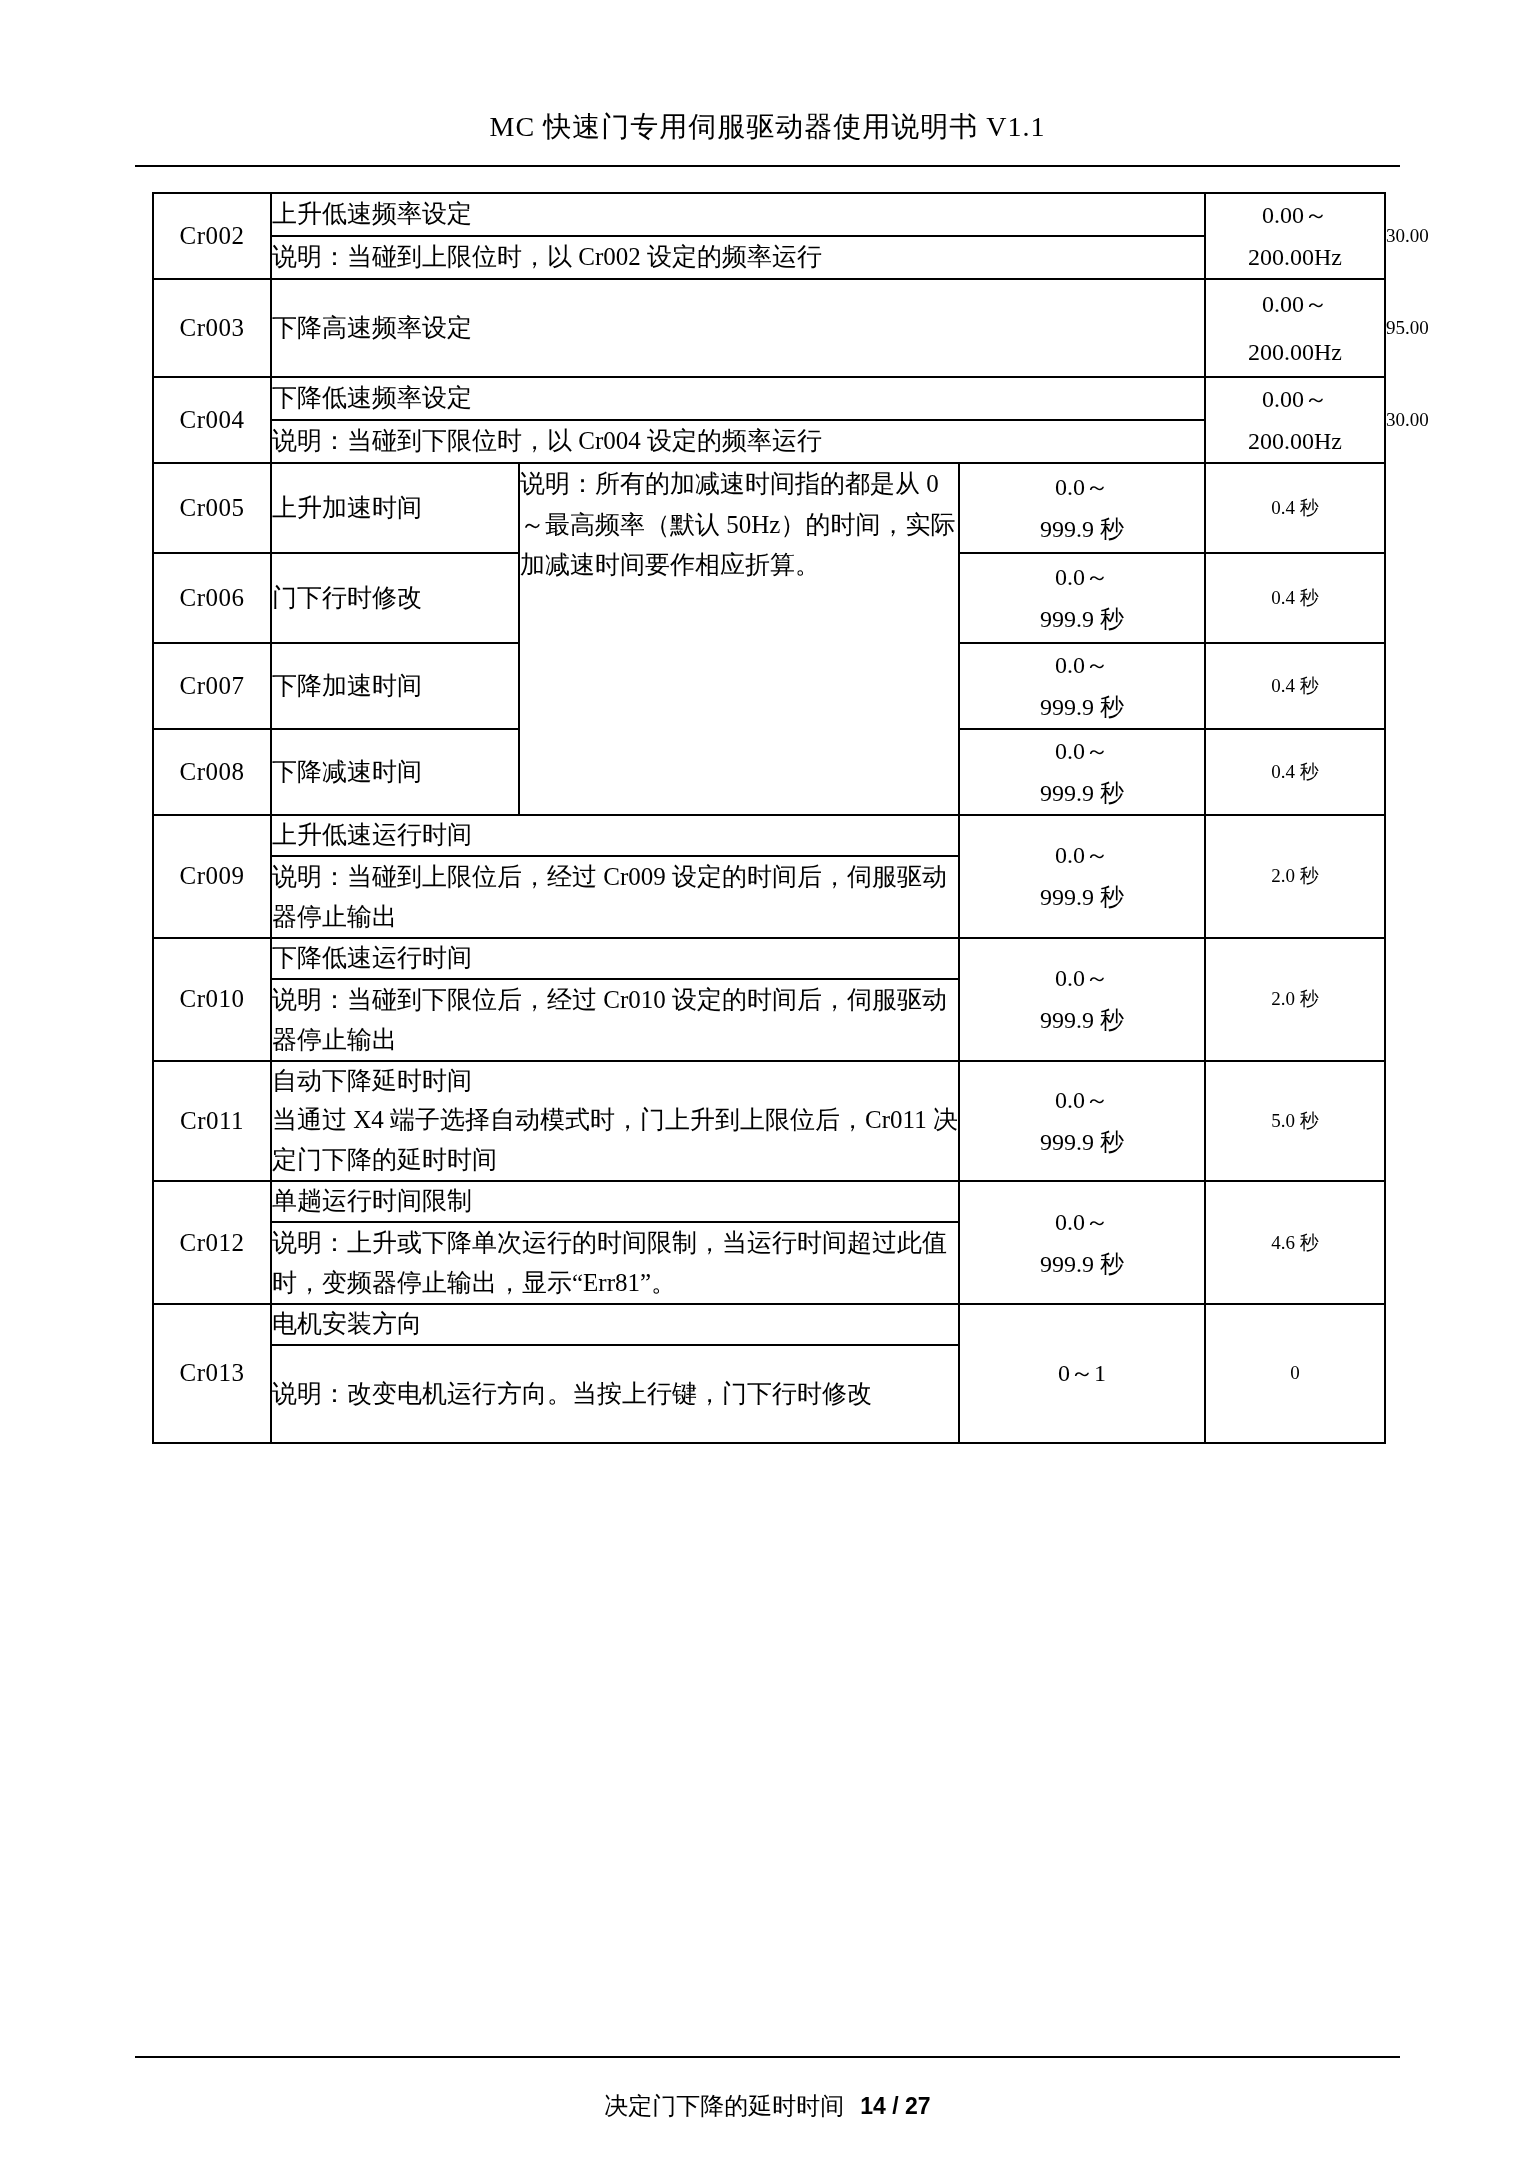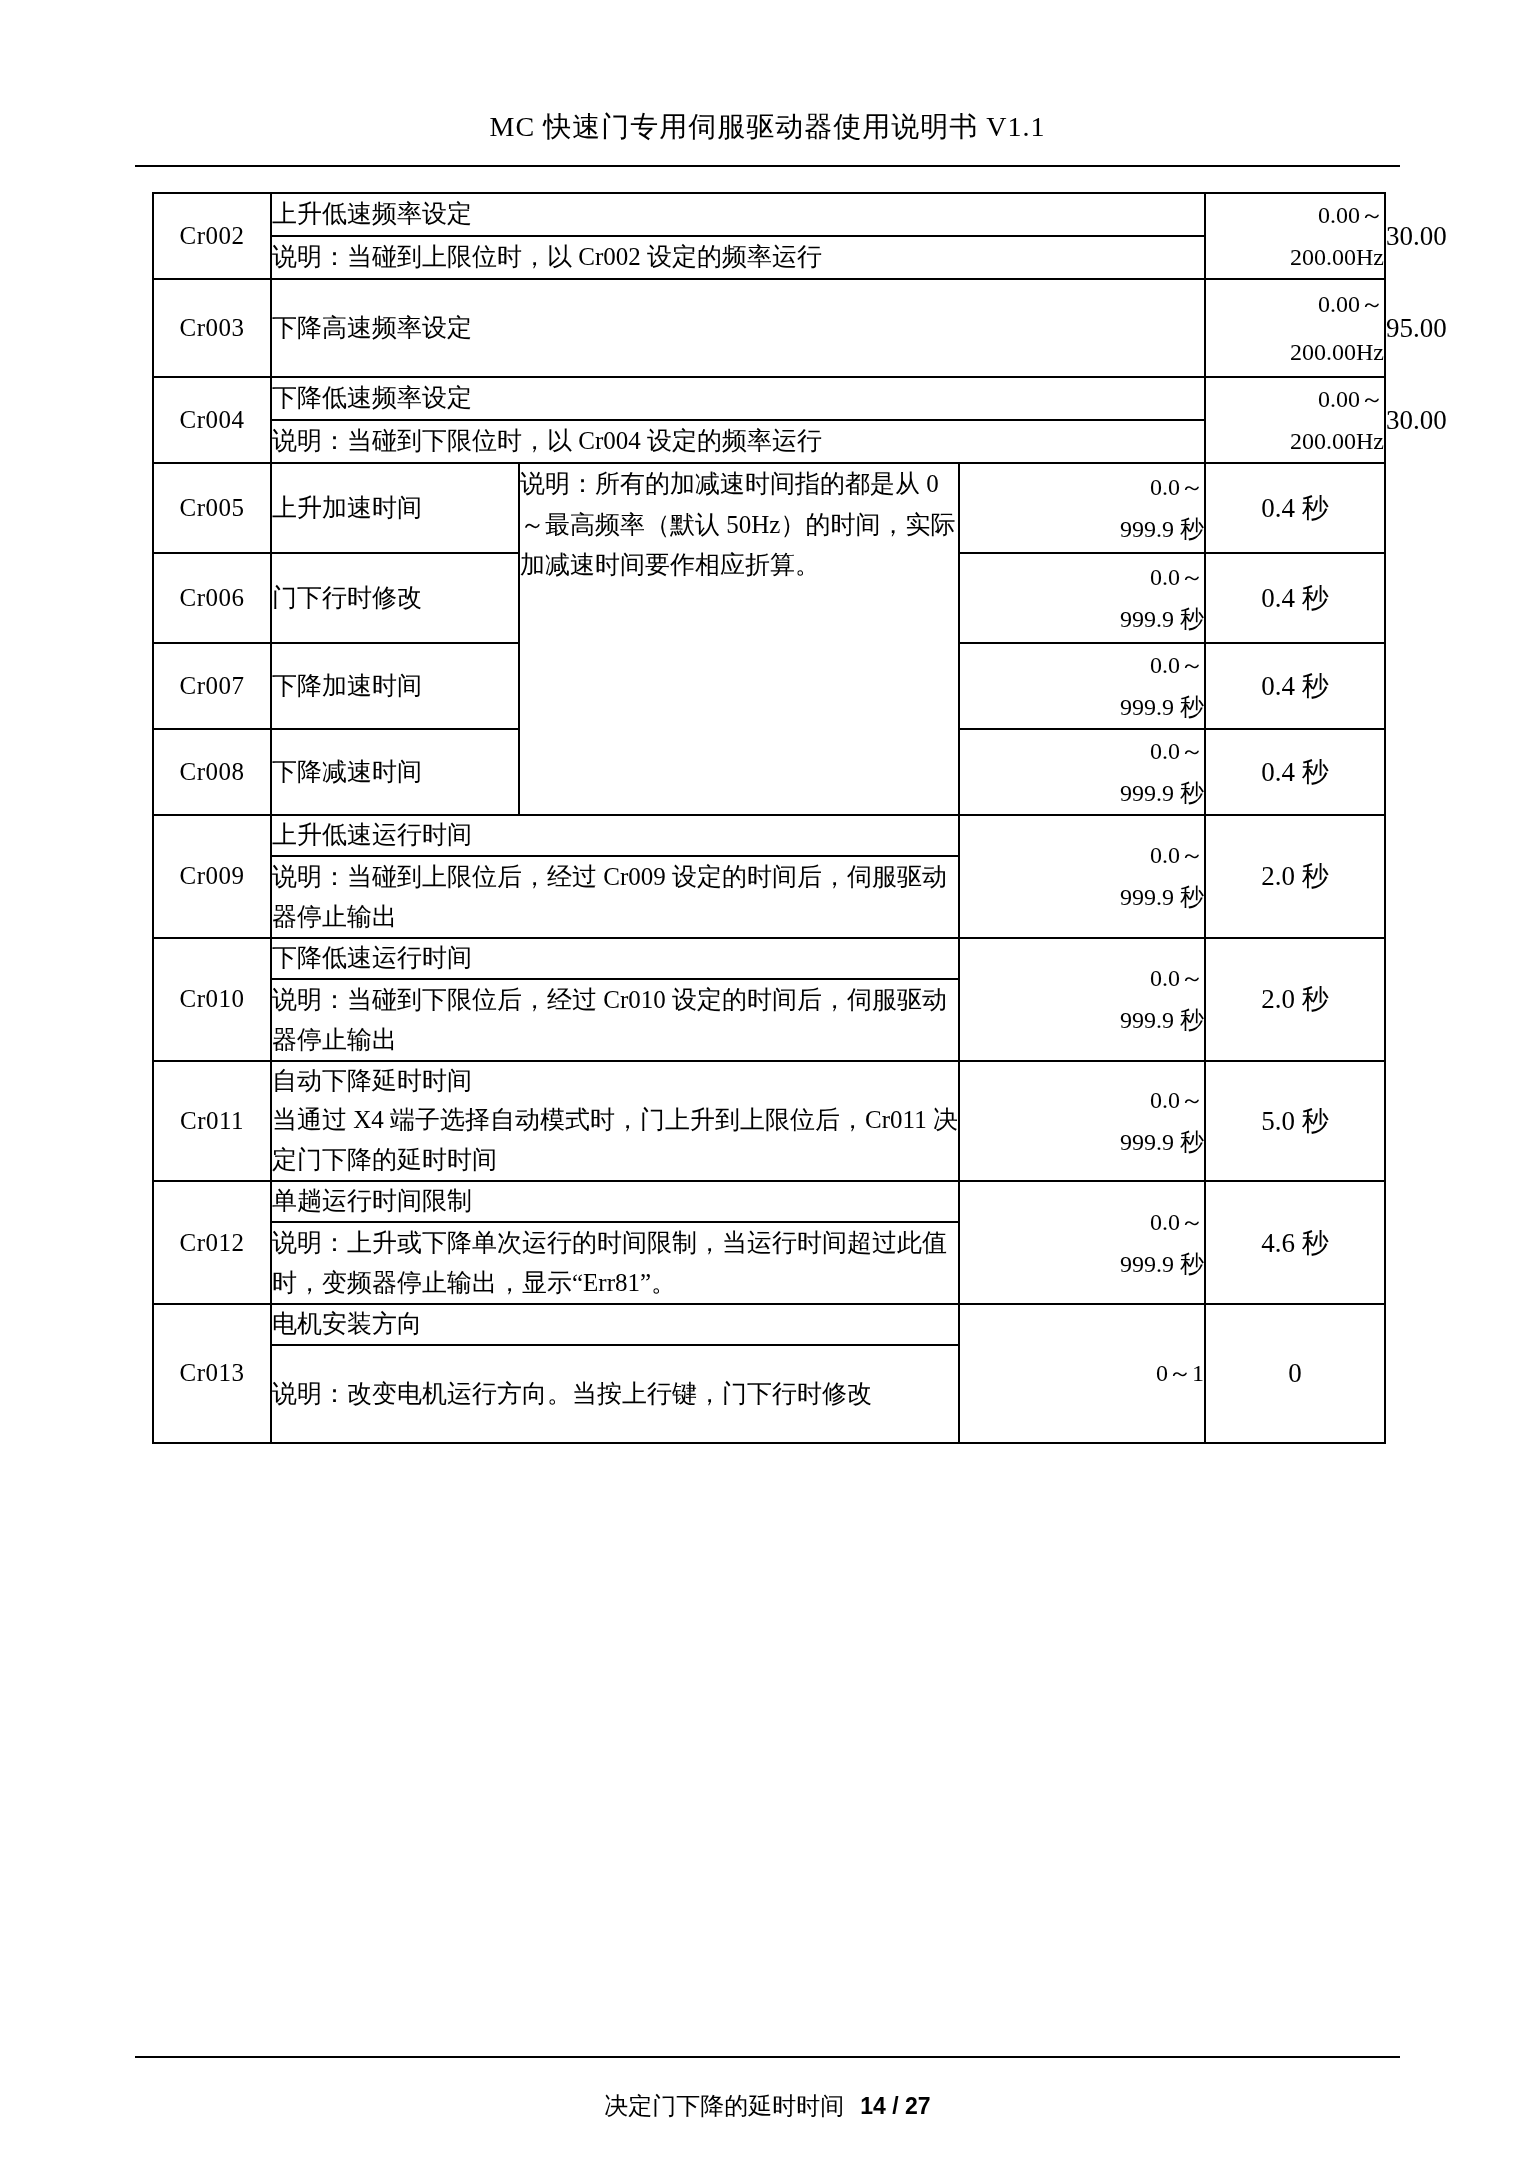--- a/index.html
+++ b/index.html
@@ -80,26 +80,26 @@
     padding: 10px 16px;
     line-height: 1.55;
   }
   .cn-ind {
     font-size: 25px;
     padding: 10px 16px 10px 16px;
     line-height: 1.6;
   }
   .range {
     font-size: 24px;
-    text-align: right;
+    text-align: center;
     line-height: 1.75;
     padding: 6px 4px;
   }
   .defv {
-    font-size: 27px;
+    font-size: 19px;
     text-align: center;
     padding: 6px 4px;
   }
   .note-block {
     font-size: 25px;
     padding: 12px 14px;
     line-height: 1.62;
   }
   .no-bottom {
     border-bottom: none !important;

